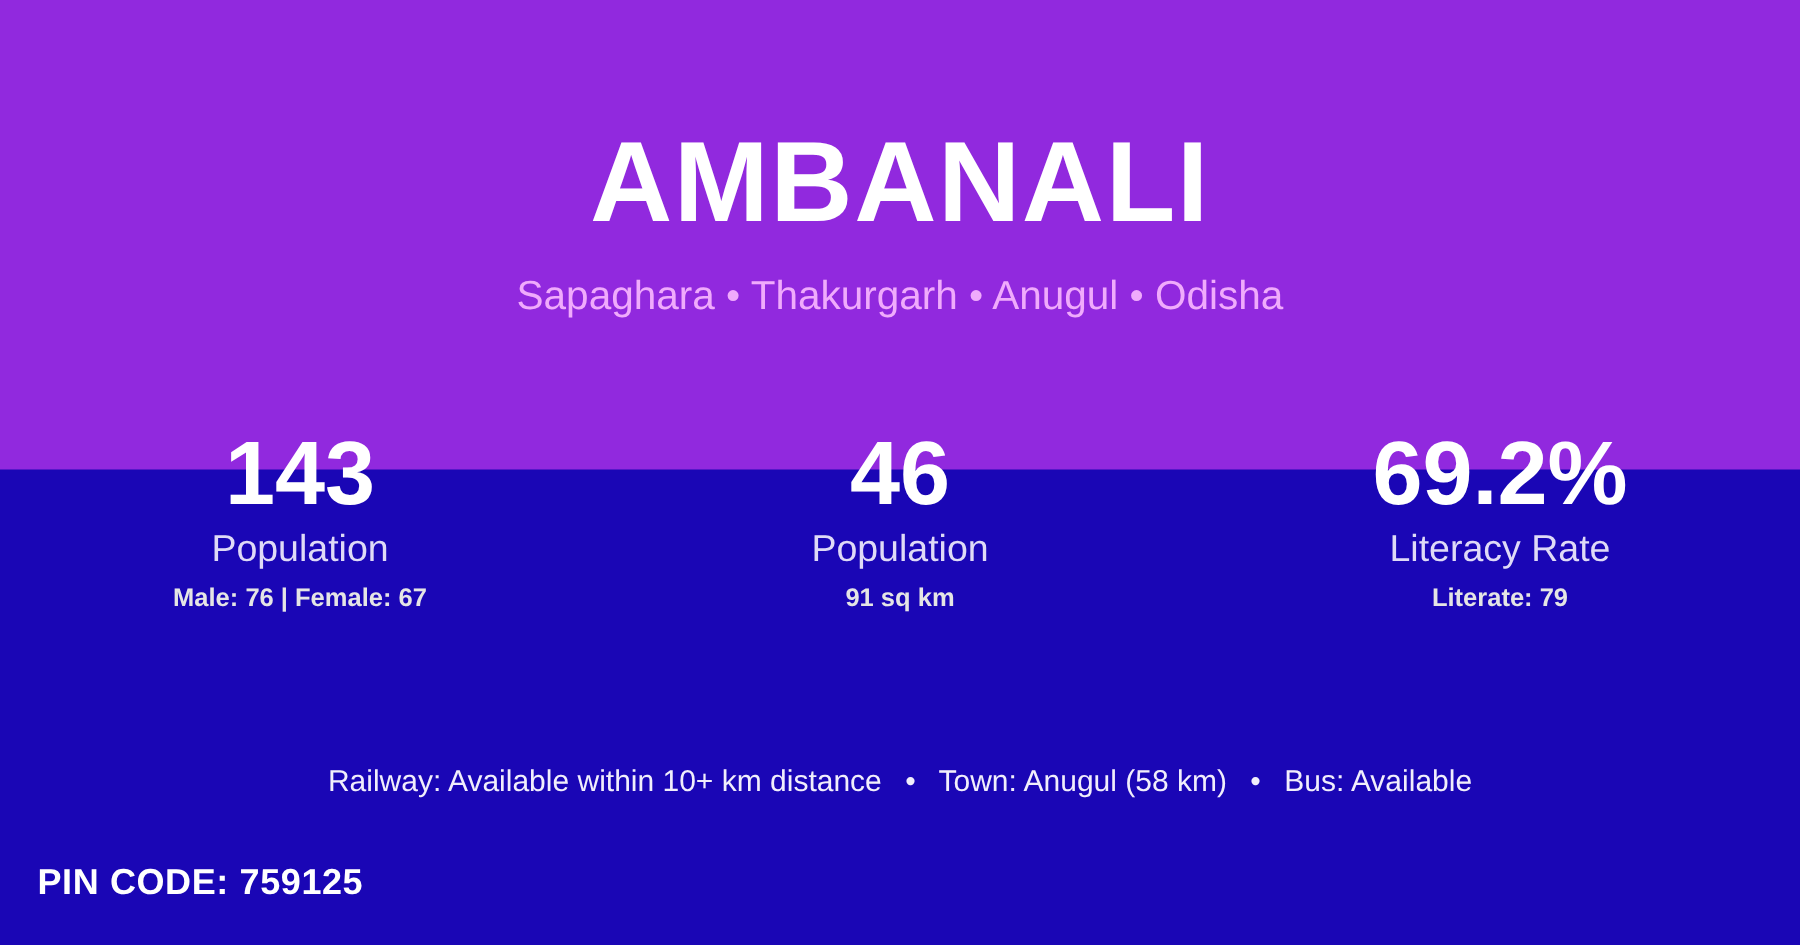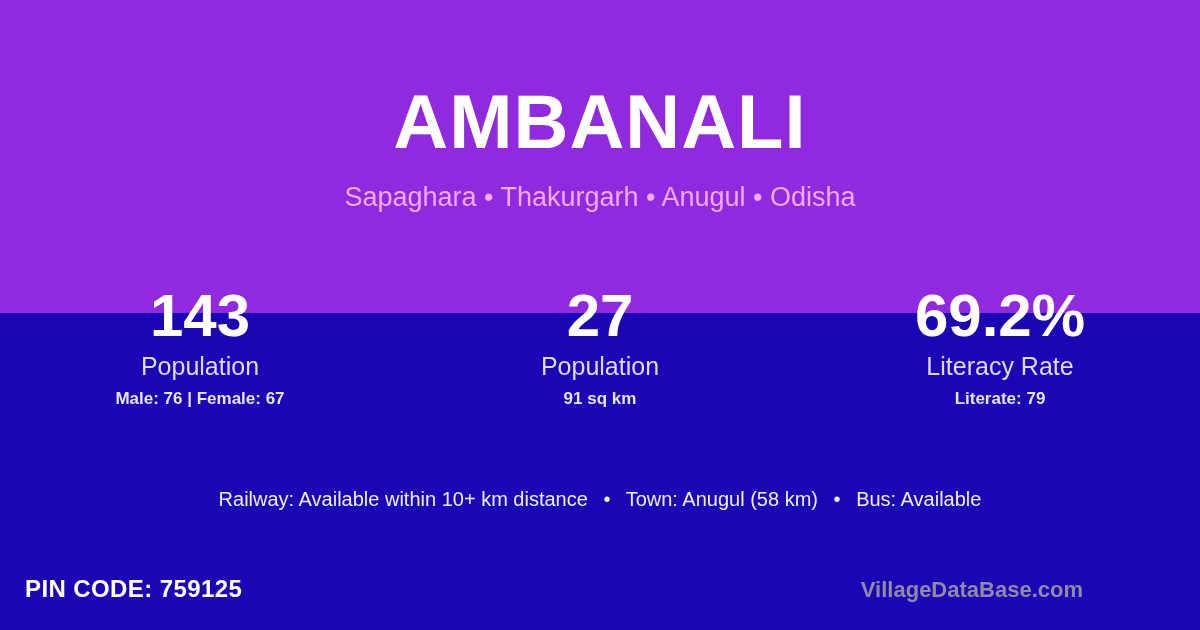--- a/index.html
+++ b/index.html
@@ -95,21 +95,21 @@
     margin-top: 8px;
     font-size: 17px;
     font-weight: bold;
     color: #e5e5e5;
     line-height: 20px;
   }
 
   
   #infra-line {
     position: absolute;
-    top: 486px;
+    top: 508px;
     left: 0;
     width: 1200px;
     text-align: center;
     font-size: 20px;
     color: #F1EEFC;
     line-height: 26px;
     white-space: nowrap;
   }
 
   .infra-sep {
@@ -161,21 +161,21 @@
 
   <div id="stats-row">
 
     <div class="stat-col">
       <div class="stat-value">143</div>
       <div class="stat-label">Population</div>
       <div class="stat-sub">Male: 76 | Female: 67</div>
     </div>
 
     <div class="stat-col">
-      <div class="stat-value">27</div>
+      <div class="stat-value">46</div>
       <div class="stat-label">Population</div>
       <div class="stat-sub">91 sq km</div>
     </div>
 
     <div class="stat-col">
       <div class="stat-value">69.2%</div>
       <div class="stat-label">Literacy Rate</div>
       <div class="stat-sub">Literate: 79</div>
     </div>
 
@@ -184,16 +184,15 @@
   <div id="infra-line">
     <span>Railway: Available within 10+ km distance</span>
     <span class="infra-sep">•</span>
     <span>Town: Anugul (58 km)</span>
     <span class="infra-sep">•</span>
     <span>Bus: Available</span>
   </div>
 
   <div id="footer">
     <div id="pin-code">PIN CODE: 759125</div>
-    <div id="brand">VillageDataBase.com</div>
   </div>
 
 </div>
 
 </body></html>

